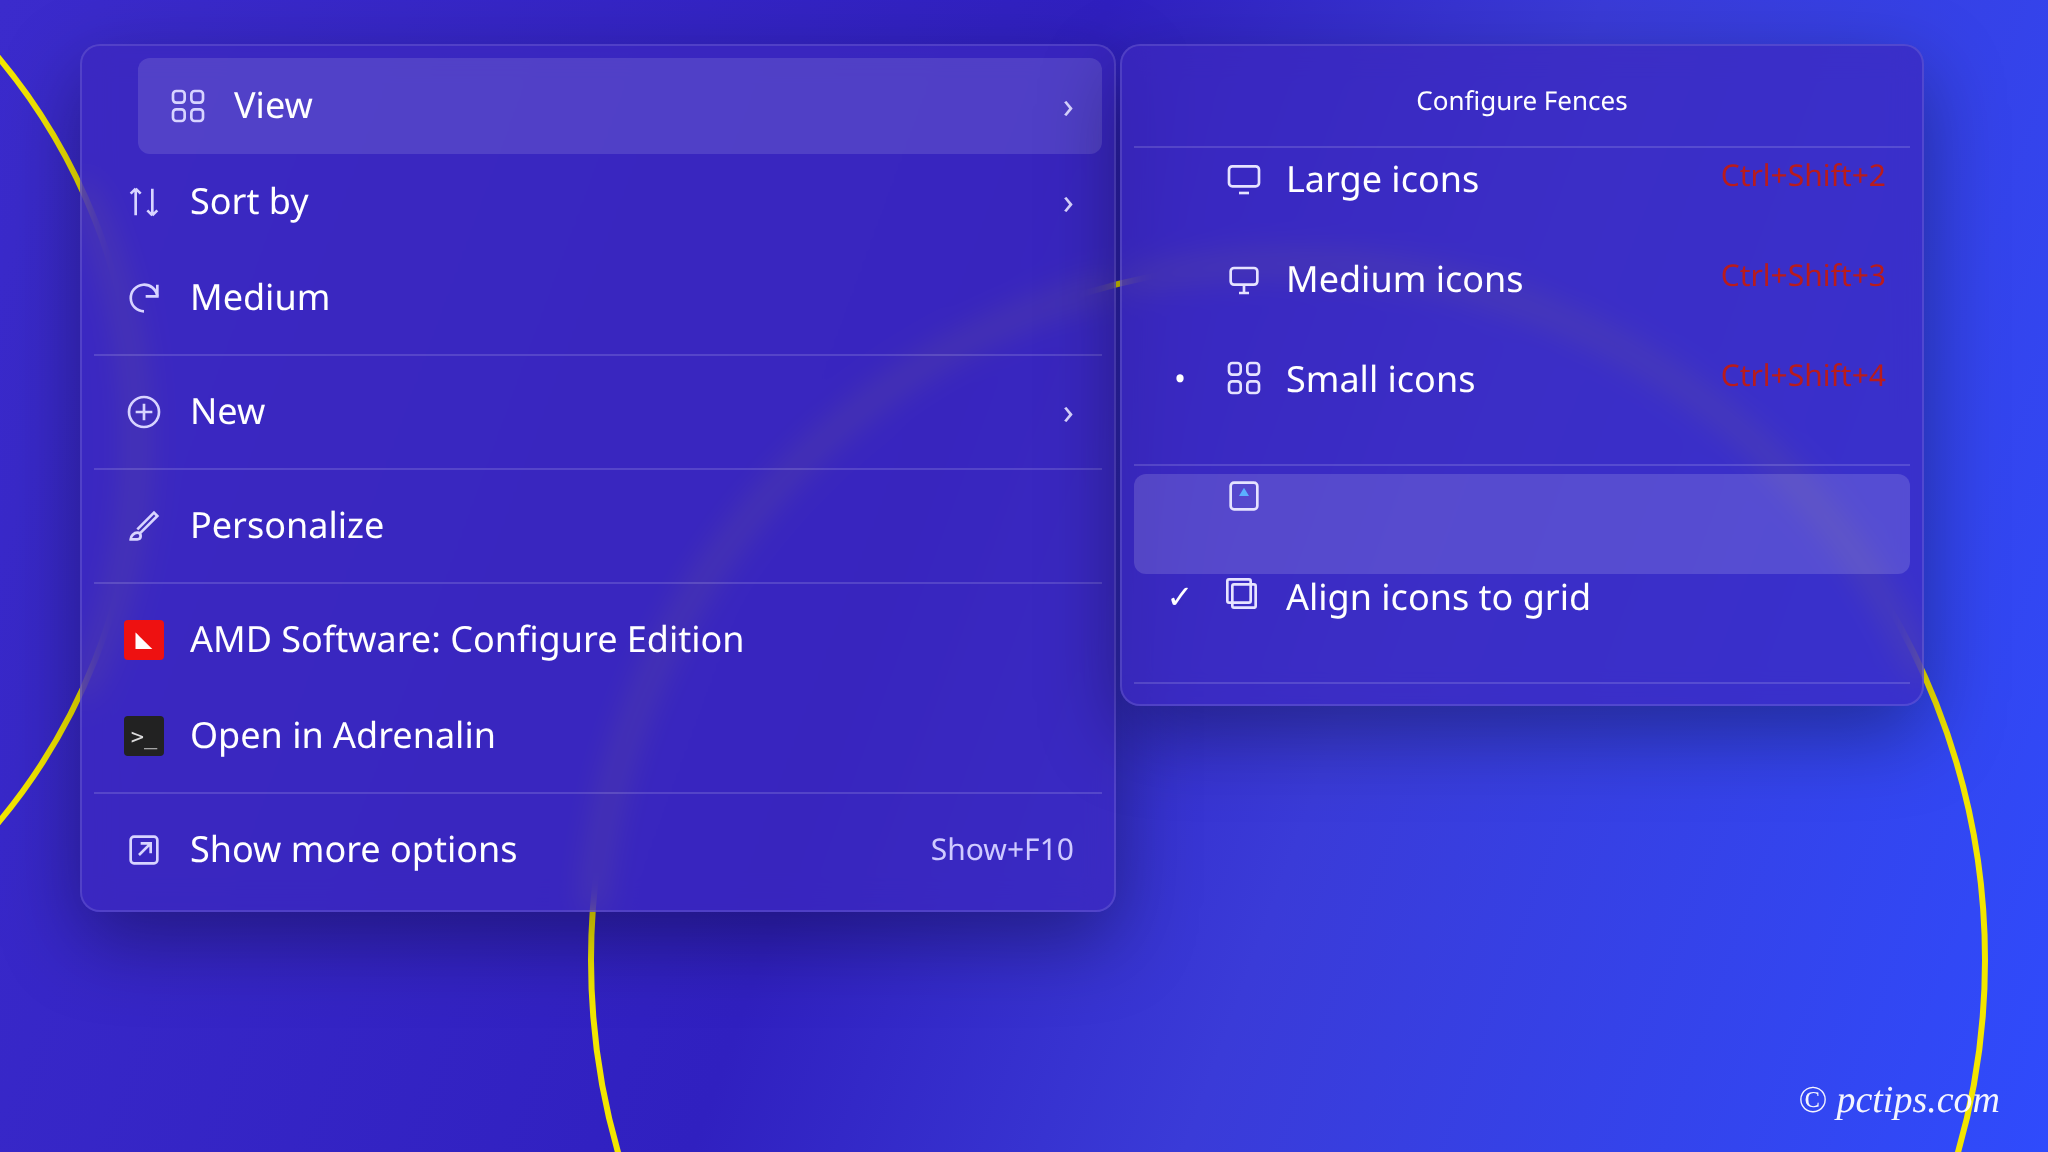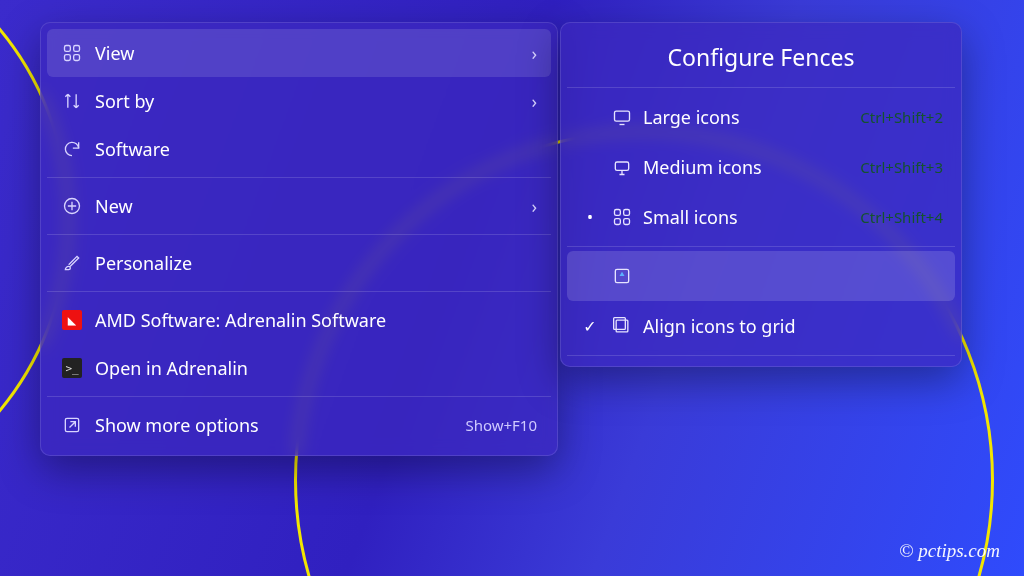--- a/index.html
+++ b/index.html
@@ -36,48 +36,47 @@
     display: flex;
     align-items: center;
     height: 48px;
     padding: 0 14px;
     border-radius: 6px;
     font-size: 18px;
     font-weight: 400;
     cursor: default;
     gap: 12px;
   }
-  .item.hover { background: rgba(255,255,255,0.12); }
+  .item.hover { background: rgba(255,255,255,0.12); margin-left: 22px; }
   .sep { height: 1px; background: rgba(255,255,255,0.14); margin: 4px 0; }
 
   .ico { width: 22px; height: 22px; display: inline-flex; align-items: center; justify-content: center; flex: none; }
   .ico svg { width: 20px; height: 20px; stroke: #d8d4ff; fill: none; stroke-width: 1.6; }
 
   .chev { margin-left: auto; font-size: 18px; color: #d8d4ff; }
   .shortcut { margin-left: auto; font-size: 15px; color: #cfcaff; }
 
   .sub-title {
     text-align: center;
-    font-size: 23px;
+    font-size: 13px;
     padding: 12px 0 10px;
   }
 
   .sub .row {
     display: flex;
-    align-items: center;
     height: 50px;
     padding: 0 12px;
     border-radius: 6px;
     gap: 10px;
     font-size: 18px;
   }
   .sub .row.hover { background: rgba(255,255,255,0.14); }
   .mark { width: 22px; text-align: center; font-size: 16px; color: #fff; flex: none; }
   .sub .ico svg { stroke: #e6e3ff; }
-  .sub .shortcut { font-size: 15px; color: #14532d; }
+  .sub .shortcut { font-size: 15px; color: #b91c1c; }
 
   .amd { width:20px; height:20px; background:#e11; display:inline-flex; align-items:center; justify-content:center; font-family:monospace; font-weight:bold; font-size:14px; color:#fff; border-radius:2px;}
   .term{ width:20px; height:20px; background:#222; display:inline-flex; align-items:center; justify-content:center; font-family:monospace; font-size:11px; color:#ddd; border-radius:2px;}
 
   .credit {
     position: absolute;
     right: 24px;
     bottom: 14px;
     font-size: 19px;
     font-style: italic;
@@ -117,21 +116,21 @@
     <span class="chev">›</span>
   </div>
 
   <div class="item">
     <span class="ico">
       <svg viewBox="0 0 24 24">
           <path d="M20 11A8 8 0 1 0 12 20"></path>
           <path d="M20 4v7h-7"></path>
         </svg>
     </span>
-    <span>Software</span>
+    <span>Medium</span>
   </div>
 
   <div class="sep"></div>
 
   <div class="item">
     <span class="ico">
       <svg viewBox="0 0 24 24">
           <circle cx="12" cy="12" r="9"></circle>
           <path d="M12 7v10M7 12h10"></path>
         </svg>
@@ -151,21 +150,21 @@
     </span>
     <span>Personalize</span>
   </div>
 
   <div class="sep"></div>
 
   <div class="item">
     <span class="ico">
         <span class="amd">◣</span>
       </span>
-    <span>AMD Software: Adrenalin Software</span>
+    <span>AMD Software: Configure Edition</span>
   </div>
 
   <div class="item">
     <span class="ico">
         <span class="term">&gt;_</span>
       </span>
     <span>Open in Adrenalin</span>
   </div>
 
   <div class="sep"></div>

